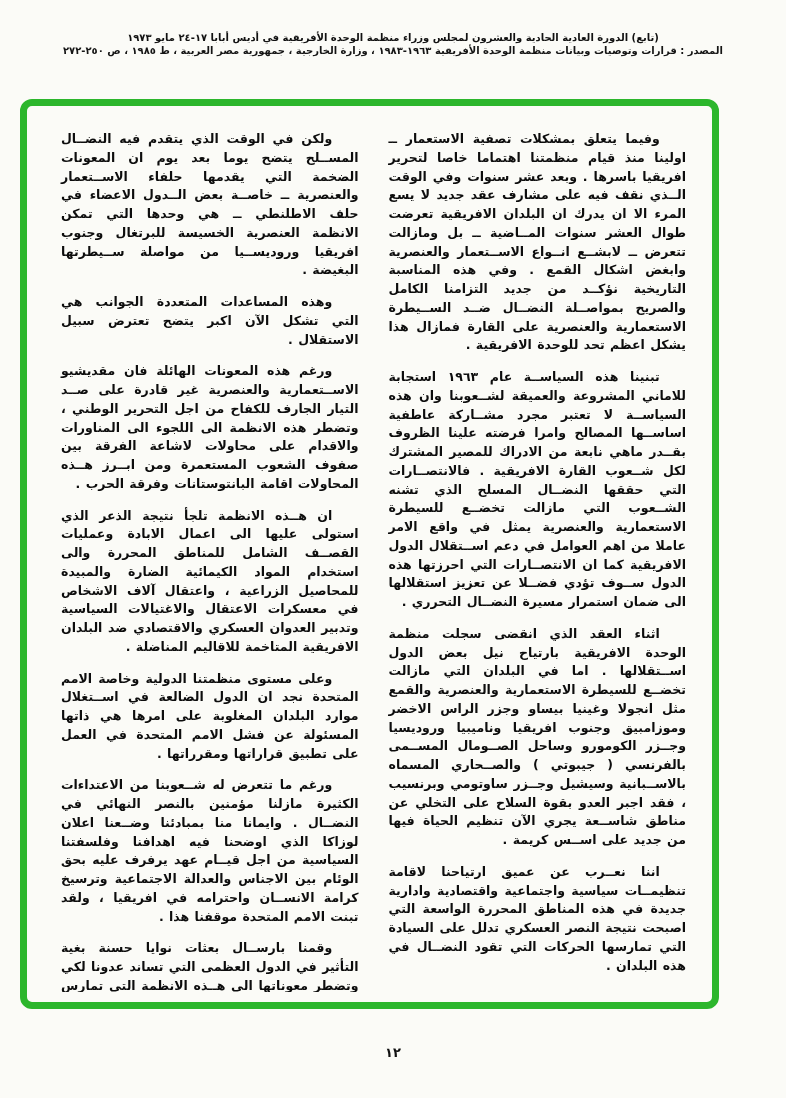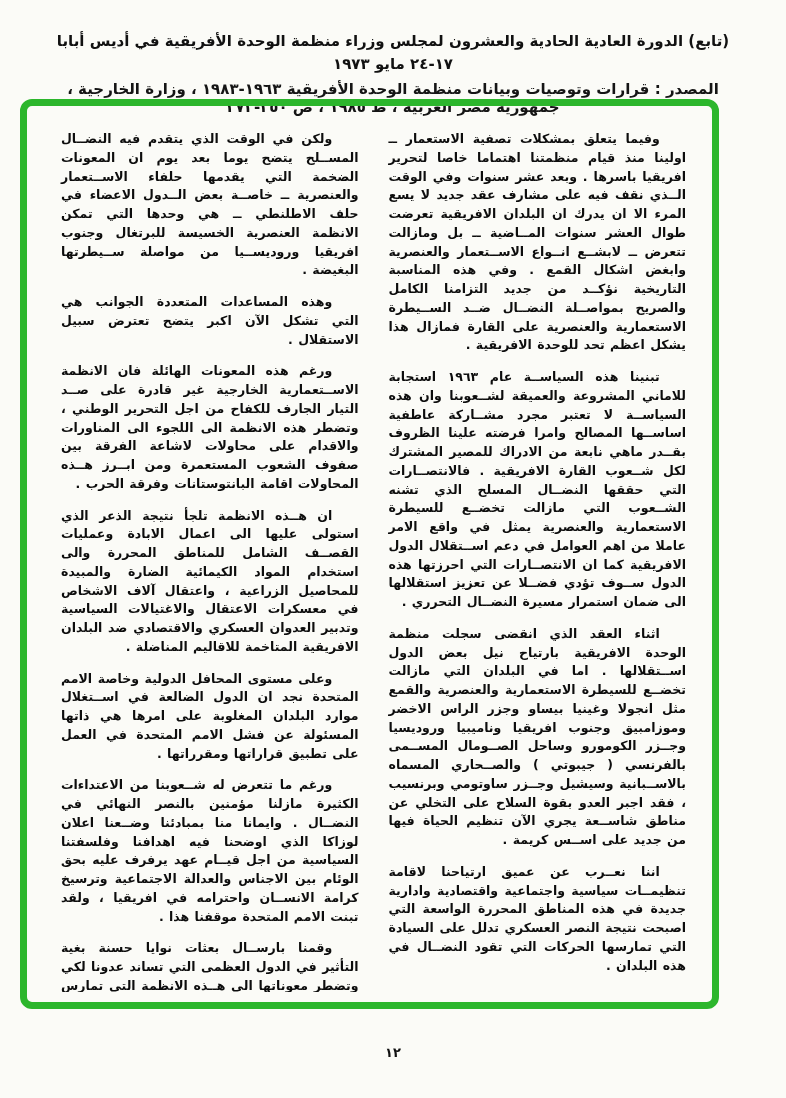--- a/index.html
+++ b/index.html
@@ -8,25 +8,25 @@
     background:#fbfbf7;
     font-family:"DejaVu Sans","Liberation Sans",sans-serif;
     color:#111;
     overflow:hidden;
   }
   .header{
     position:absolute;top:30px;left:40px;right:40px;
     direction:rtl;text-align:center;
   }
   .header .title{
-    font-size:15px;font-weight:bold;letter-spacing:0;
+    font-size:10px;font-weight:bold;letter-spacing:0;
     line-height:1.5;
   }
   .header .source{
-    font-size:15px;font-weight:bold;margin-top:5px;color:#151515;
+    font-size:10px;font-weight:bold;color:#151515;
   }
   .frame{
     position:absolute;left:20px;top:99px;width:699px;height:910px;
     border:7px solid #2cb62c;border-radius:12px;
     background:transparent;box-sizing:border-box;
     overflow:hidden;
   }
   .columns{
     display:flex;direction:rtl;gap:22px;
     padding:24px 26px 10px 26px;height:100%;box-sizing:border-box;
@@ -60,23 +60,23 @@
       <p>وفيما يتعلق بمشكلات تصفية الاستعمار ــ اولينا منذ قيام منظمتنا اهتماما خاصا لتحرير افريقيا باسرها . وبعد عشر سنوات وفي الوقت الــذي نقف فيه على مشارف عقد جديد لا يسع المرء الا ان يدرك ان البلدان الافريقية تعرضت طوال العشر سنوات المــاضية ــ بل ومازالت تتعرض ــ لابشــع انــواع الاســتعمار والعنصرية وابغض اشكال القمع . وفي هذه المناسبة التاريخية نؤكــد من جديد التزامنا الكامل والصريح بمواصــلة النضــال ضــد الســيطرة الاستعمارية والعنصرية على القارة فمازال هذا يشكل اعظم تحد للوحدة الافريقية .</p>
       <p>تبنينا هذه السياســة عام ١٩٦٣ استجابة للاماني المشروعة والعميقة لشــعوبنا وان هذه السياســة لا تعتبر مجرد مشــاركة عاطفية اساســها المصالح وامرا فرضته علينا الظروف بقــدر ماهي نابعة من الادراك للمصير المشترك لكل شــعوب القارة الافريقية . فالانتصــارات التي حققها النضــال المسلح الذي تشنه الشــعوب التي مازالت تخضــع للسيطرة الاستعمارية والعنصرية يمثل في واقع الامر عاملا من اهم العوامل في دعم اســتقلال الدول الافريقية كما ان الانتصــارات التي احرزتها هذه الدول ســوف تؤدي فضــلا عن تعزيز استقلالها الى ضمان استمرار مسيرة النضــال التحرري .</p>
       <p>اثناء العقد الذي انقضى سجلت منظمة الوحدة الافريقية بارتياح نيل بعض الدول اســتقلالها . اما في البلدان التي مازالت تخضــع للسيطرة الاستعمارية والعنصرية والقمع مثل انجولا وغينيا بيساو وجزر الراس الاخضر وموزامبيق وجنوب افريقيا وناميبيا وروديسيا وجــزر الكومورو وساحل الصــومال المســمى بالفرنسي ( جيبوتي ) والصــحاري المسماه بالاســبانية وسيشيل وجــزر ساوتومي وبرنسيب ، فقد اجبر العدو بقوة السلاح على التخلي عن مناطق شاســعة يجري الآن تنظيم الحياة فيها من جديد على اســس كريمة .</p>
       <p>اننا نعــرب عن عميق ارتياحنا لاقامة تنظيمــات سياسية واجتماعية واقتصادية وادارية جديدة في هذه المناطق المحررة الواسعة التي اصبحت نتيجة النصر العسكري تدلل على السيادة التي تمارسها الحركات التي تقود النضــال في هذه البلدان .</p>
 
     </div>
 
     <div class="col">
       <p>ولكن في الوقت الذي يتقدم فيه النضــال المســلح يتضح يوما بعد يوم ان المعونات الضخمة التي يقدمها حلفاء الاســتعمار والعنصرية ــ خاصــة بعض الــدول الاعضاء في حلف الاطلنطي ــ هي وحدها التي تمكن الانظمة العنصرية الخسيسة للبرتغال وجنوب افريقيا وروديســيا من مواصلة ســيطرتها البغيضة .</p>
       <p>وهذه المساعدات المتعددة الجوانب هي التي تشكل الآن اكبر يتضح تعترض سبيل الاستقلال .</p>
-      <p>ورغم هذه المعونات الهائلة فان الانظمة الاســتعمارية الخارجية غير قادرة على صــد التيار الجارف للكفاح من اجل التحرير الوطني ، وتضطر هذه الانظمة الى اللجوء الى المناورات والاقدام على محاولات لاشاعة الفرقة بين صفوف الشعوب المستعمرة ومن ابــرز هــذه المحاولات اقامة البانتوستانات وفرقة الحرب .</p>
+      <p>ورغم هذه المعونات الهائلة فان مقديشيو الاســتعمارية والعنصرية غير قادرة على صــد التيار الجارف للكفاح من اجل التحرير الوطني ، وتضطر هذه الانظمة الى اللجوء الى المناورات والاقدام على محاولات لاشاعة الفرقة بين صفوف الشعوب المستعمرة ومن ابــرز هــذه المحاولات اقامة البانتوستانات وفرقة الحرب .</p>
       <p>ان هــذه الانظمة تلجأ نتيجة الذعر الذي استولى عليها الى اعمال الابادة وعمليات القصــف الشامل للمناطق المحررة والى استخدام المواد الكيمائية الضارة والمبيدة للمحاصيل الزراعية ، واعتقال آلاف الاشخاص في معسكرات الاعتقال والاغتيالات السياسية وتدبير العدوان العسكري والاقتصادي ضد البلدان الافريقية المتاخمة للاقاليم المناضلة .</p>
-      <p>وعلى مستوى المحافل الدولية وخاصة الامم المتحدة نجد ان الدول الضالعة في اســتغلال موارد البلدان المغلوبة على امرها هي ذاتها المسئولة عن فشل الامم المتحدة في العمل على تطبيق قراراتها ومقرراتها .</p>
+      <p>وعلى مستوى منظمتنا الدولية وخاصة الامم المتحدة نجد ان الدول الضالعة في اســتغلال موارد البلدان المغلوبة على امرها هي ذاتها المسئولة عن فشل الامم المتحدة في العمل على تطبيق قراراتها ومقرراتها .</p>
       <p>ورغم ما تتعرض له شــعوبنا من الاعتداءات الكثيرة مازلنا مؤمنين بالنصر النهائي في النضــال . وايمانا منا بمبادئنا وضــعنا اعلان لوزاكا الذي اوضحنا فيه اهدافنا وفلسفتنا السياسية من اجل قيــام عهد يرفرف عليه بحق الوئام بين الاجناس والعدالة الاجتماعية وترسيخ كرامة الانســان واحترامه في افريقيا ، ولقد تبنت الامم المتحدة موقفنا هذا .</p>
       <p>وقمنا بارســال بعثات نوايا حسنة بغية التأثير في الدول العظمى التي تساند عدونا لكي وتضطر معوناتها الى هــذه الانظمة التي تمارس الاستعمار والفصــل العنصري البغيض .</p>
       <p>وازاء عناد وصلافة الانظمة الاستعمارية والعنصرية من جهة وتواطؤ بعض دول الغرب من جهة اخرى ، انتهينا الى ان السبيل الوحيد امامنا لتحرير بقية القارة يتمثل في تكثيف النضــال المسلح الــذي تشــنه حركات التحرير ، كما اكدنا من قبل بوضوح في اعلان مقديشيو .</p>
 
     </div>
 
   </div>
 </div>
 
 <div class="page-number">١٢</div>

